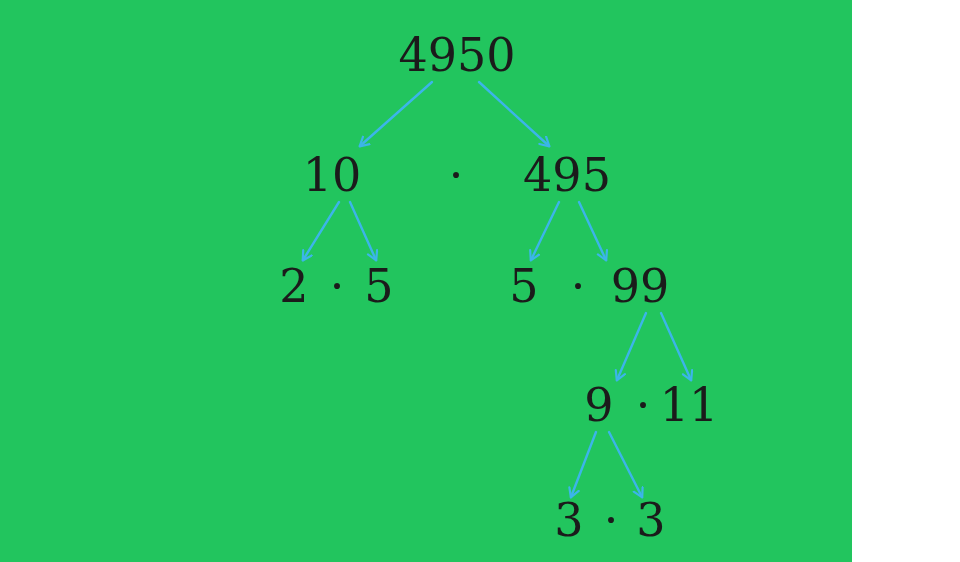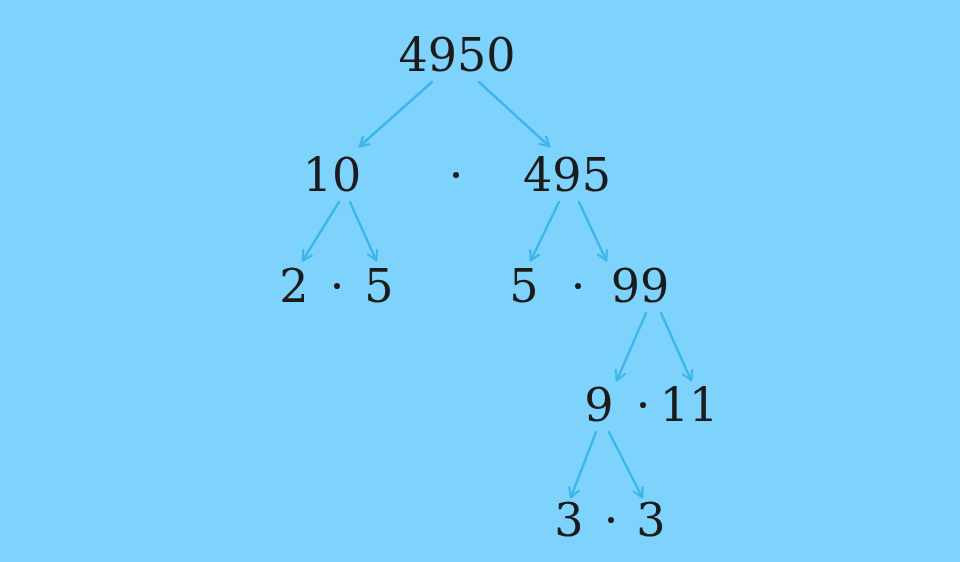--- a/index.html
+++ b/index.html
@@ -2,23 +2,23 @@
 <html><head>
 <meta charset="utf-8">
 <style>
   html, body {
     margin: 0;
     padding: 0;
     background: #ffffff;
   }
   .stage {
     position: relative;
-    width: 960px;
+    width: 852px;
     height: 562px;
-    background: #7dd3fc;
+    background: #22c55e;
     overflow: hidden;
   }
   svg {
     display: block;
   }
   text.node {
     font-family: "DejaVu Serif", "Liberation Serif", serif;
     font-size: 46px;
     fill: #1b1b1b;
   }

